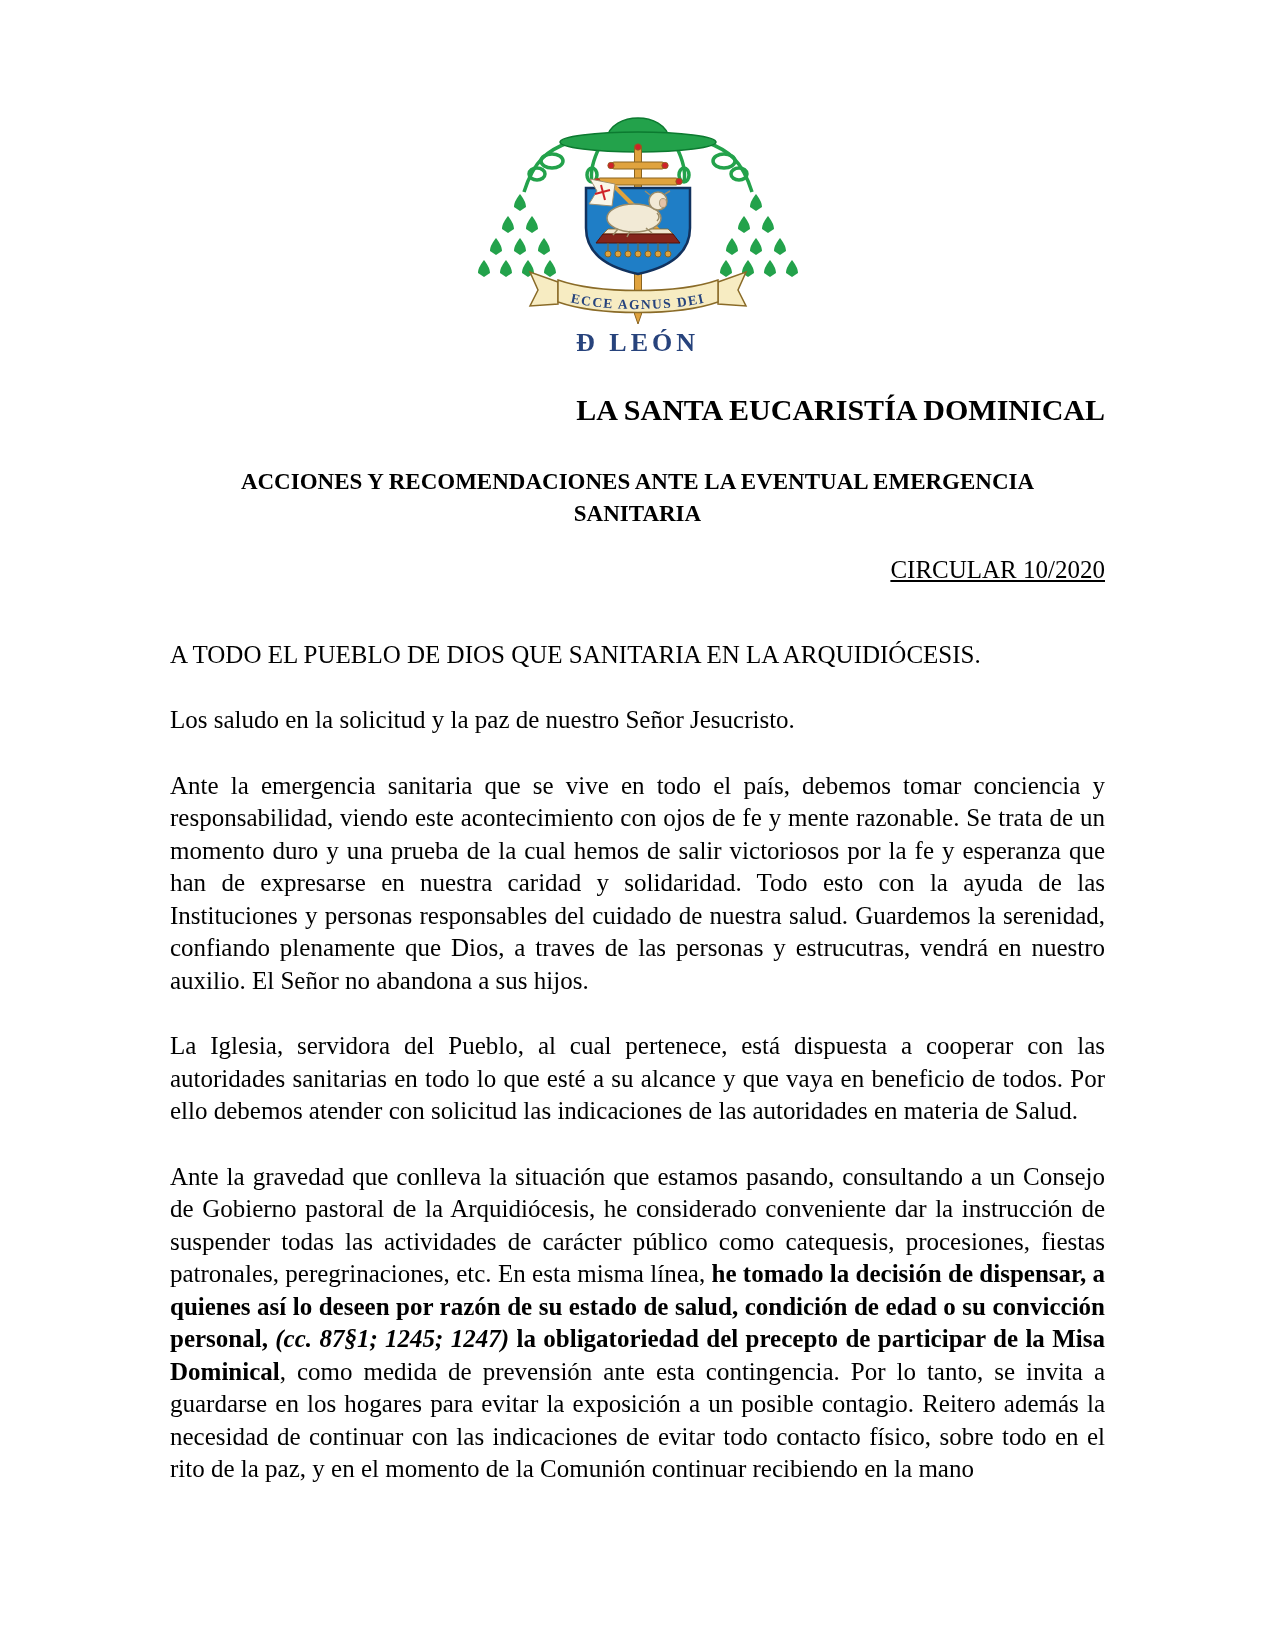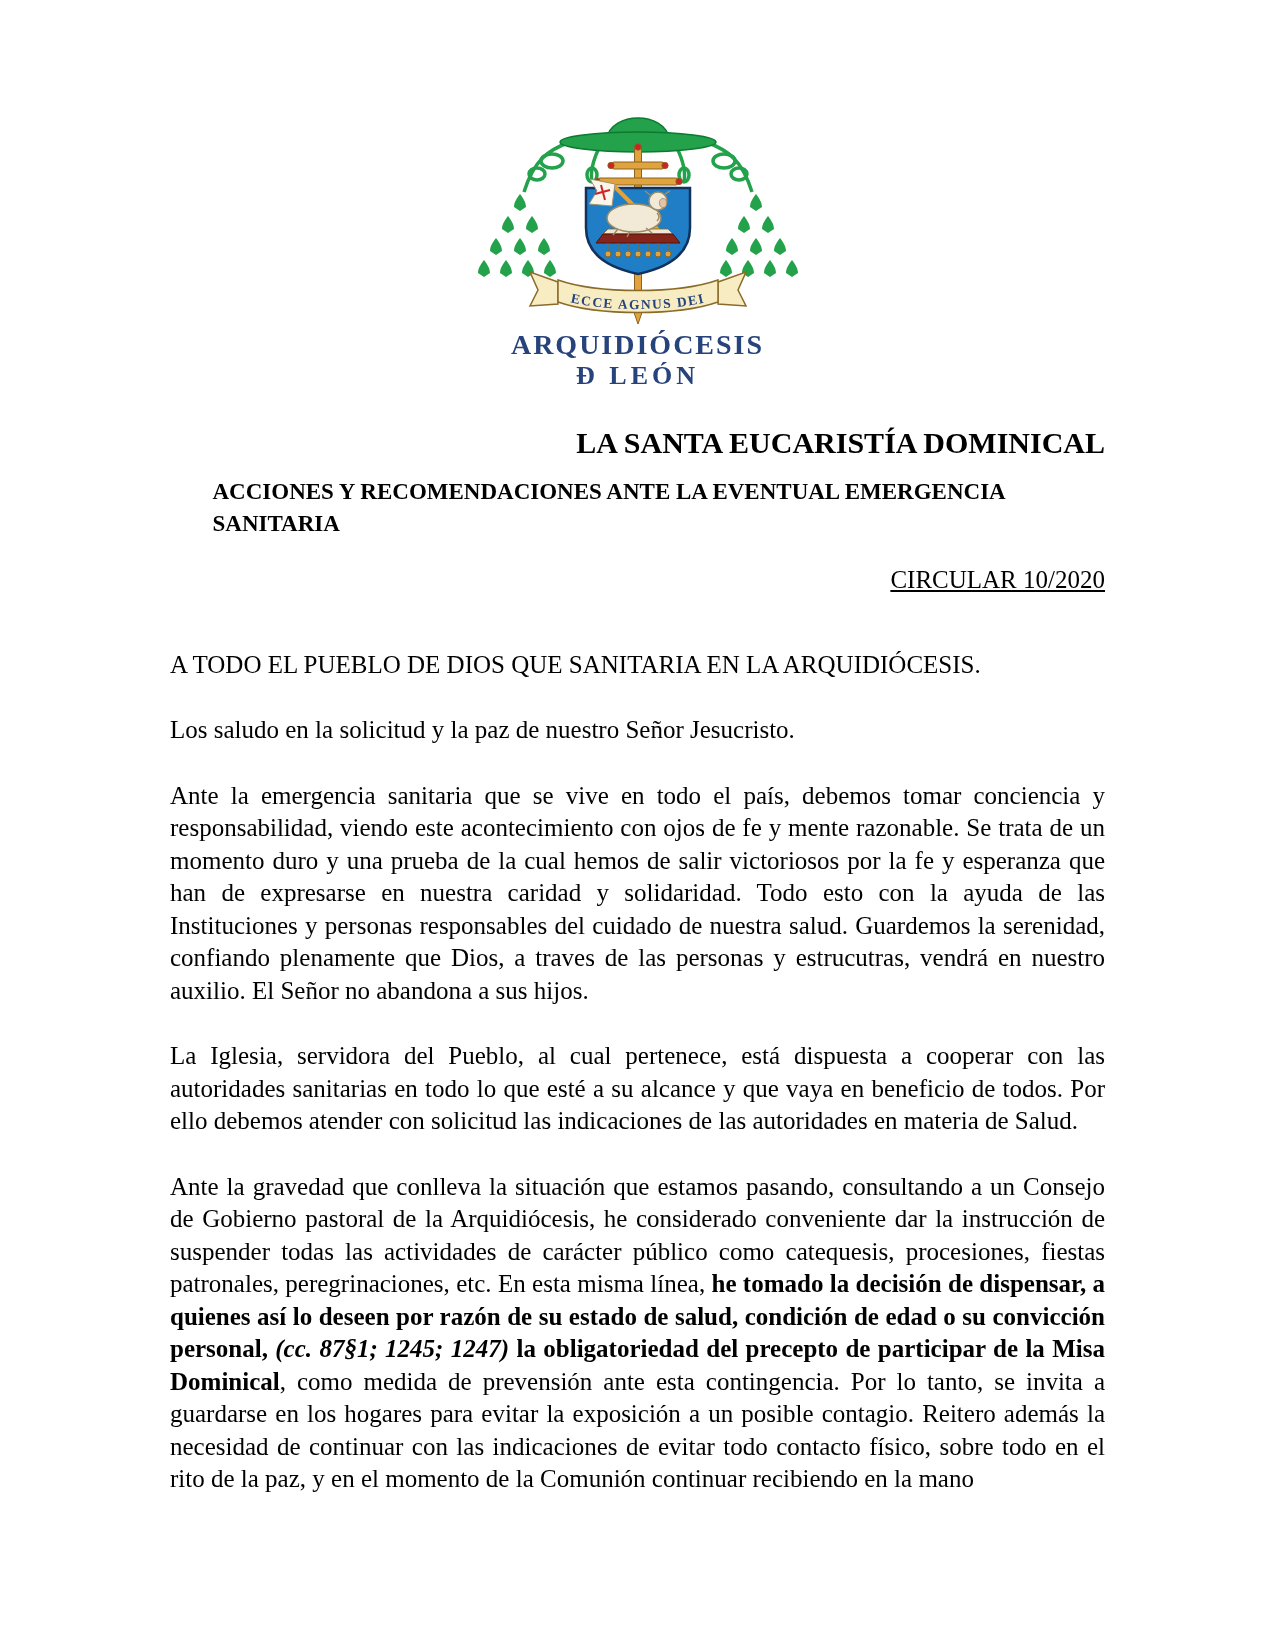--- a/index.html
+++ b/index.html
@@ -22,22 +22,22 @@
   }
   .org-line2{
     font-weight:bold;font-size:26px;letter-spacing:4px;
     color:#27437c;line-height:1.15;
   }
   .doc-title{
     font-size:30px;font-weight:bold;text-align:right;
     margin:34px 0 0 0;line-height:1.2;
   }
   .doc-subtitle{
-    font-size:23px;font-weight:bold;text-align:left;
-    max-width:850px;margin:15px auto 0 auto;line-height:1.4;
+    font-size:23px;font-weight:bold;text-align:center;
+    max-width:850px;margin:38px auto 0 auto;line-height:1.4;
   }
   .circular{
     font-size:25px;text-align:right;margin-top:24px;line-height:1.3;text-decoration:underline;
   }
   .salutation{
     font-size:25px;margin:52px 0 0 0;line-height:32.5px;
   }
   .body-par{
     font-size:25px;line-height:32.5px;text-align:justify;
     margin:33px 0 0 0;
@@ -159,21 +159,20 @@
         <polygon points="100,166 72,156 80,174 72,190 100,188"></polygon>
         <polygon points="260,166 288,156 280,174 288,190 260,188"></polygon>
         <path d="M100,164 C140,178 220,178 260,164 L260,186 C220,200 140,200 100,186 Z"></path>
       </g>
       <path id="mottoPath" d="M104,184 C144,196 216,196 256,184" fill="none"></path>
       <text font-size="13.5" font-weight="bold" letter-spacing="1.5" font-family="Liberation Serif, serif" fill="#26437d">
         <textPath href="#mottoPath" startOffset="50%" text-anchor="middle">ECCE AGNUS DEI</textPath>
       </text>
     </svg>
 
-    <div class="org-line1">ARQUIDIÓCESIS</div>
     <div class="org-line2">Ð LEÓN</div>
   </header>
 
   <main>
     <h1 class="doc-title">LA SANTA EUCARISTÍA DOMINICAL</h1>
 
     <h2 class="doc-subtitle">ACCIONES Y RECOMENDACIONES ANTE LA EVENTUAL EMERGENCIA SANITARIA</h2>
 
     <div class="circular">CIRCULAR 10/2020</div>
 

